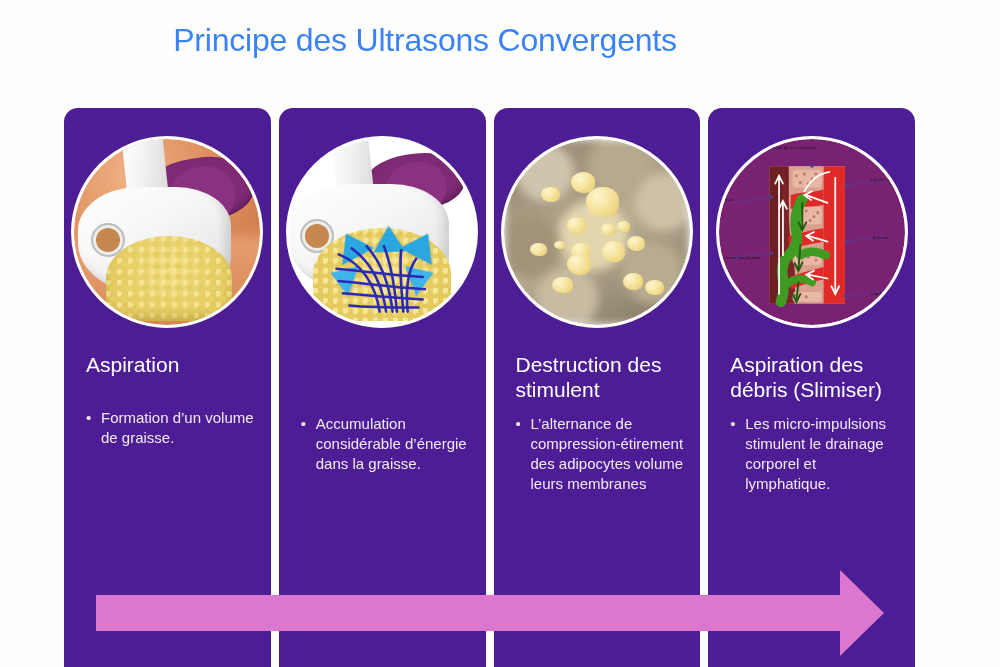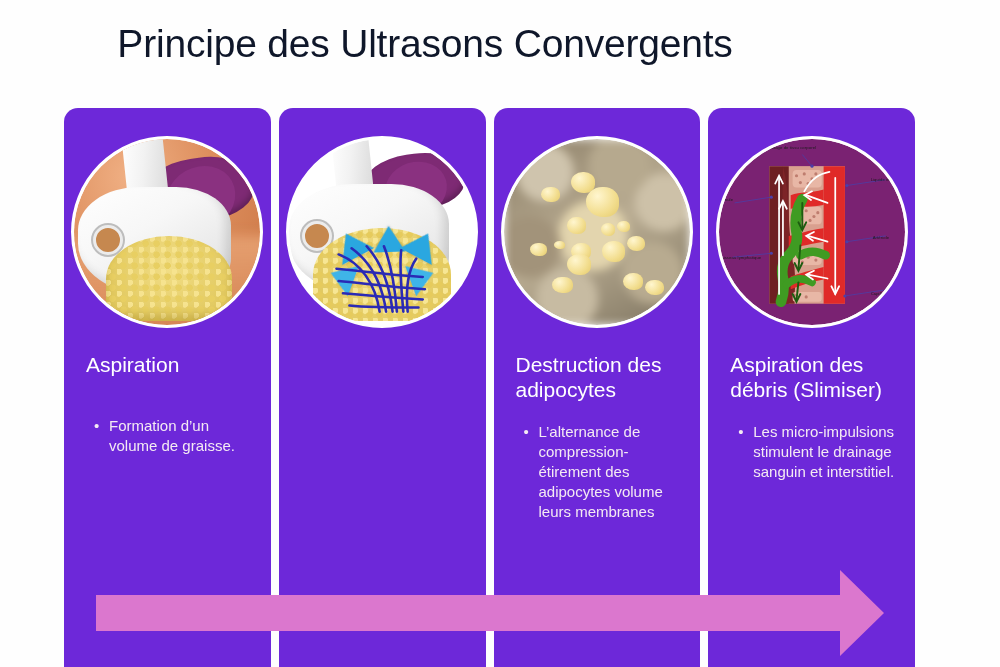--- a/index.html
+++ b/index.html
@@ -10,39 +10,39 @@
     overflow:hidden;
     position:relative;
   }
   .page{position:relative;width:1000px;height:667px;background:#fefefe;}
 
   
   .title{
     position:absolute;
     top:22px;left:0;width:850px;
     text-align:center;
-    font-size:39px;
+    font-size:32px;
     font-weight:400;
     letter-spacing:-0.2px;
-    color:#0f172a;
+    color:#3b82f6;
     font-family:"Liberation Sans", sans-serif;
   }
 
   
   .strip{
     position:absolute;
     left:64px;top:108px;
     width:851px;height:559px;
     display:flex;
     gap:8px;
   }
   .card{
     position:relative;
     flex:1 1 0;
-    background:#6d28d9;
+    background:#4c1d95;
     border-radius:14px 14px 0 0;
     overflow:hidden;
     box-sizing:border-box;
   }
   .card-inner{
     position:absolute;
     inset:0;
     padding:0;
   }
 
@@ -186,21 +186,21 @@
     color:#ffffff;
     font-size:21px;
     line-height:25px;
     font-weight:400;
     font-family:"Liberation Sans", sans-serif;
   }
   .bullets{
     position:absolute;
     left:22px;right:12px;
     top:300px;
-    margin:8px;padding:0;
+    margin:0;padding:0;
     list-style:none;
   }
   .card.c2 .bullets{top:306px;}
   .card.c3 .bullets{top:306px;}
   .card.c4 .bullets{top:306px;}
   .bullets li{
     position:relative;
     padding-left:15px;
     color:#f4eaf3;
     font-size:15px;
@@ -276,20 +276,23 @@
                 <path d="M66 14 C64 30 66 50 68 74"></path>
                 <path d="M80 22 C72 34 70 52 72 74"></path>
                 <path d="M6 32 C28 34 52 38 86 40"></path>
                 <path d="M8 44 C30 46 54 50 88 52"></path>
                 <path d="M12 56 C32 58 56 60 86 62"></path>
                 <path d="M18 68 C36 70 58 70 82 70"></path>
               </g>
             </svg>
           </div>
         </div>
+        <ul class="bullets">
+          <li>Accumulation considérable d’énergie dans la graisse.</li>
+        </ul>
       </div>
     </div>
 
     <div class="card c3">
       <div class="card-inner">
         <div class="photo-wrap">
           <div class="photo">
             <div class="micro-bg"></div>
             <div class="blob" style="left:36%;top:18%;width:13%;height:11%;"></div>
             <div class="blob" style="left:44%;top:26%;width:18%;height:16%;"></div>
@@ -301,21 +304,21 @@
             <div class="blob" style="left:36%;top:56%;width:11%;height:9%;"></div>
             <div class="blob" style="left:53%;top:55%;width:12%;height:11%;"></div>
             <div class="blob" style="left:66%;top:52%;width:10%;height:8%;"></div>
             <div class="blob" style="left:34%;top:62%;width:13%;height:11%;"></div>
             <div class="blob" style="left:26%;top:74%;width:11%;height:9%;"></div>
             <div class="blob" style="left:64%;top:72%;width:11%;height:9%;"></div>
             <div class="blob" style="left:76%;top:76%;width:10%;height:8%;"></div>
             <div class="blob" style="left:61%;top:44%;width:7%;height:6%;"></div>
           </div>
         </div>
-        <div class="card-title">Destruction des adipocytes</div>
+        <div class="card-title">Destruction des stimulent</div>
         <ul class="bullets">
           <li>L’alternance de compression-étirement des adipocytes volume leurs membranes</li>
         </ul>
       </div>
     </div>
 
     <div class="card c4">
       <div class="card-inner">
         <div class="photo-wrap">
           <div class="photo">
@@ -408,21 +411,21 @@
             <div class="anat-label" style="left:46px;top:6px;">Drainage de tissu corporel</div>
             <div class="anat-label" style="left:152px;top:38px;">Liquide interstitiel</div>
             <div class="anat-label" style="left:154px;top:96px;">Artériole</div>
             <div class="anat-label" style="left:152px;top:152px;">Capillaire</div>
             <div class="anat-label" style="left:0px;top:58px;">Veinule</div>
             <div class="anat-label" style="left:0px;top:116px;">Vaisseau lymphatique</div>
           </div>
         </div>
         <div class="card-title">Aspiration des débris (Slimiser)</div>
         <ul class="bullets">
-          <li>Les micro-impulsions stimulent le drainage sanguin et interstitiel.</li>
+          <li>Les micro-impulsions stimulent le drainage corporel et lymphatique.</li>
         </ul>
       </div>
     </div>
 
   </div>
 
   <svg class="arrow-layer" viewBox="0 0 1000 667">
     <polygon points="96,595 840,595 840,570 884,613 840,656 840,631 96,631" fill="#db77ce"></polygon>
   </svg>
 

